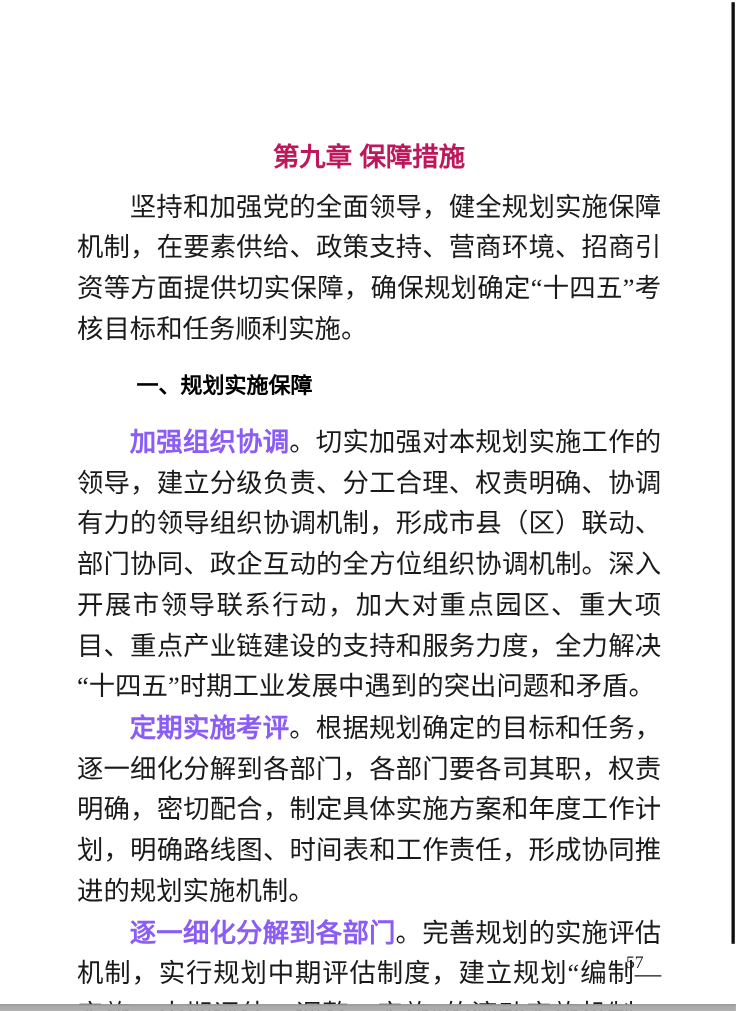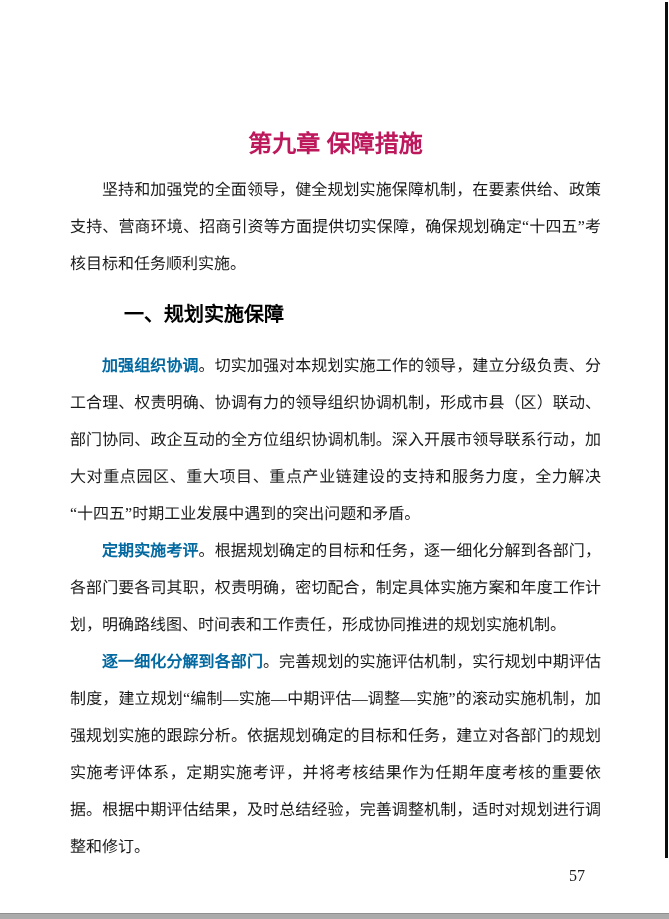--- a/index.html
+++ b/index.html
@@ -26,39 +26,39 @@
   .chapter-title {
     font-family: "Liberation Sans", "DejaVu Sans", sans-serif;
     font-weight: bold;
     font-size: 24px;
     line-height: 26px;
     text-align: center;
     color: #be185d;
     margin: 0 0 14px 0;
   }
   .para {
-    font-size: 16px;
+    font-size: 24px;
     line-height: 37px;
     text-align: justify;
     text-indent: 2em;
     margin: 0;
   }
   .section-heading {
     font-family: "Liberation Sans", "DejaVu Sans", sans-serif;
     font-weight: bold;
     font-size: 20px;
     line-height: 37px;
     text-indent: 2em;
     margin: 14px;
     color: #000000;
   }
   .lead {
     font-family: "Liberation Sans", "DejaVu Sans", sans-serif;
     font-weight: bold;
-    color: #0369a1;
+    color: #8b5cf6;
   }
   .page-number {
     position: absolute;
     top: 866px;
     right: 84px;
     font-size: 16px;
     line-height: 20px;
     color: #1a1a1a;
   }
   .scan-edge-right {

